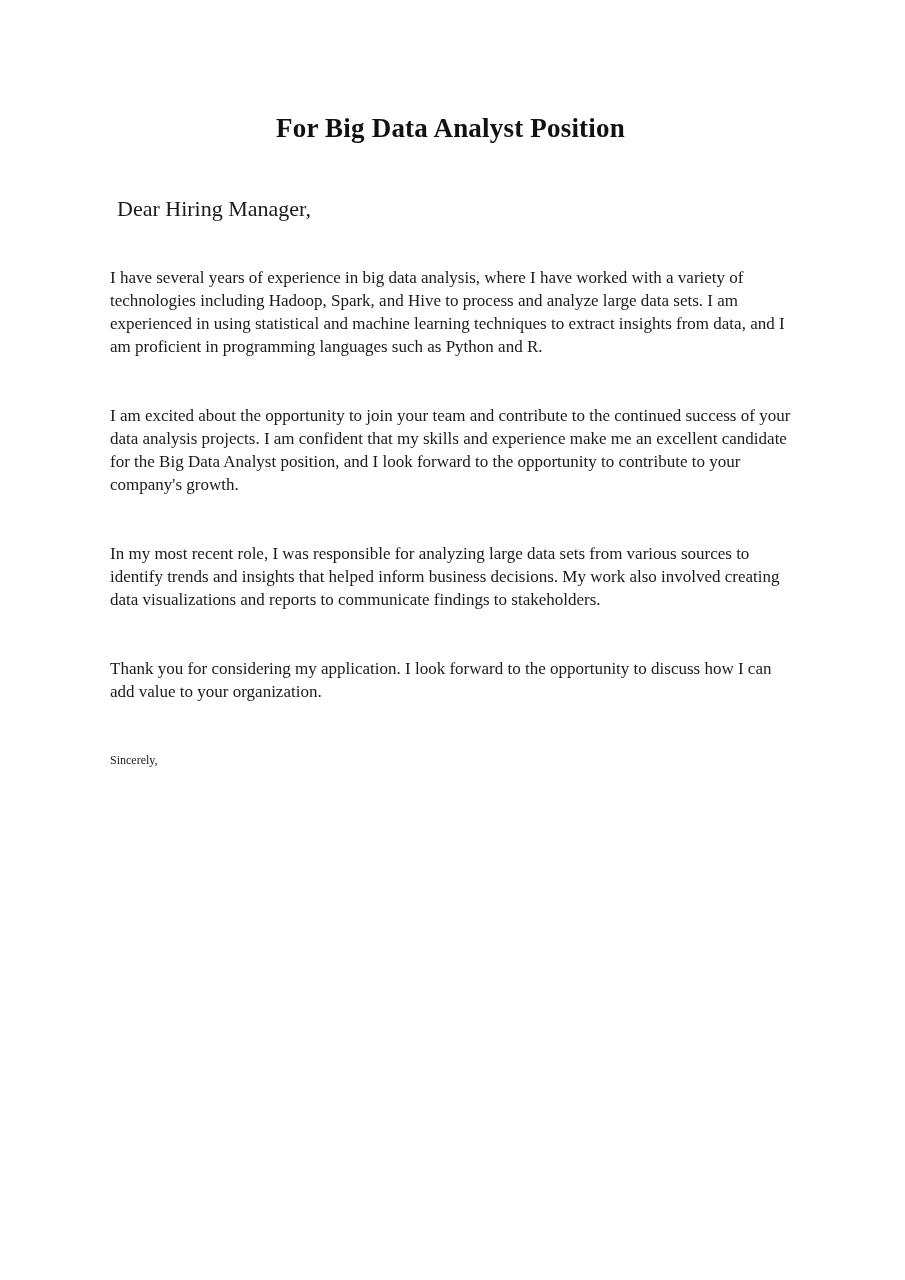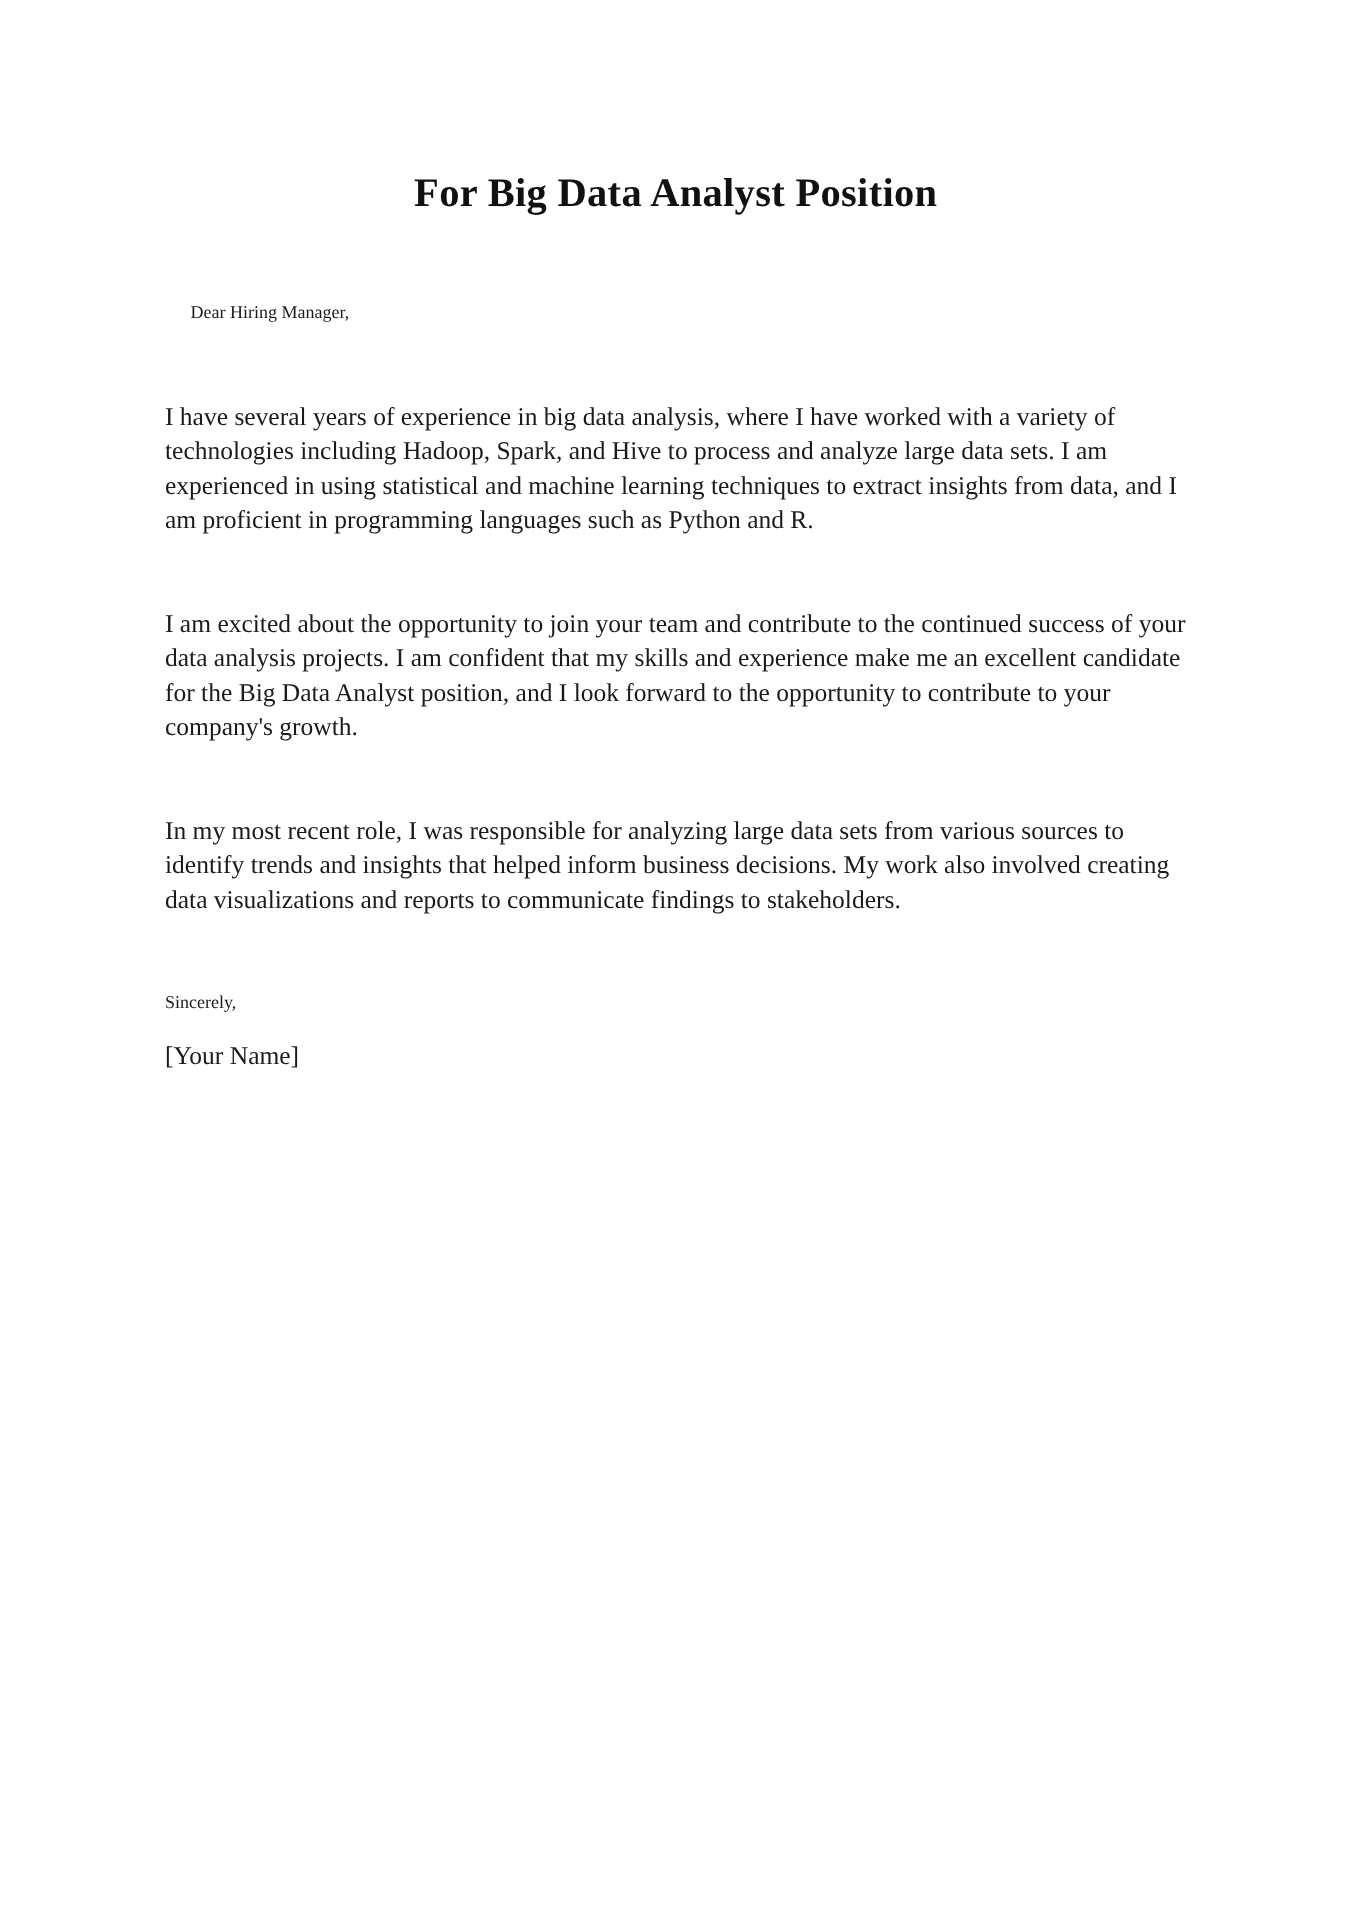--- a/index.html
+++ b/index.html
@@ -21,22 +21,22 @@
   .letter-title {
     margin: 0;
     font-size: 27px;
     line-height: 33px;
     font-weight: bold;
     text-align: center;
     letter-spacing: 0.2px;
     color: #111111;
   }
   .salutation {
-    margin: 52px 0 0 17px;
-    font-size: 12px;
+    margin: 52px 0 0 7px;
+    font-size: 22px;
     line-height: 23px;
   }
   .para {
     margin: 46px 0 0 0;
     font-size: 17px;
     line-height: 23px;
   }
   .closing {
     margin: 46px 0 0 0;
     font-size: 12px;
@@ -57,18 +57,18 @@
 
   <p class="salutation">Dear Hiring Manager,</p>
 
 
   <p class="para">I have several years of experience in big data analysis, where I have worked with a variety of technologies including Hadoop, Spark, and Hive to process and analyze large data sets. I am experienced in using statistical and machine learning techniques to extract insights from data, and I am proficient in programming languages such as Python and R.</p>
 
   <p class="para">I am excited about the opportunity to join your team and contribute to the continued success of your data analysis projects. I am confident that my skills and experience make me an excellent candidate for the Big Data Analyst position, and I look forward to the opportunity to contribute to your company's growth.</p>
 
   <p class="para">In my most recent role, I was responsible for analyzing large data sets from various sources to identify trends and insights that helped inform business decisions. My work also involved creating data visualizations and reports to communicate findings to stakeholders.</p>
 
+  <p class="para">Thank you for considering my application. I look forward to the opportunity to discuss how I can add value to your organization.</p>
 
   <p class="closing">Sincerely,</p>
 
-  <p class="signature">[Your Name]</p>
 
 </div>
 
 </body></html>

